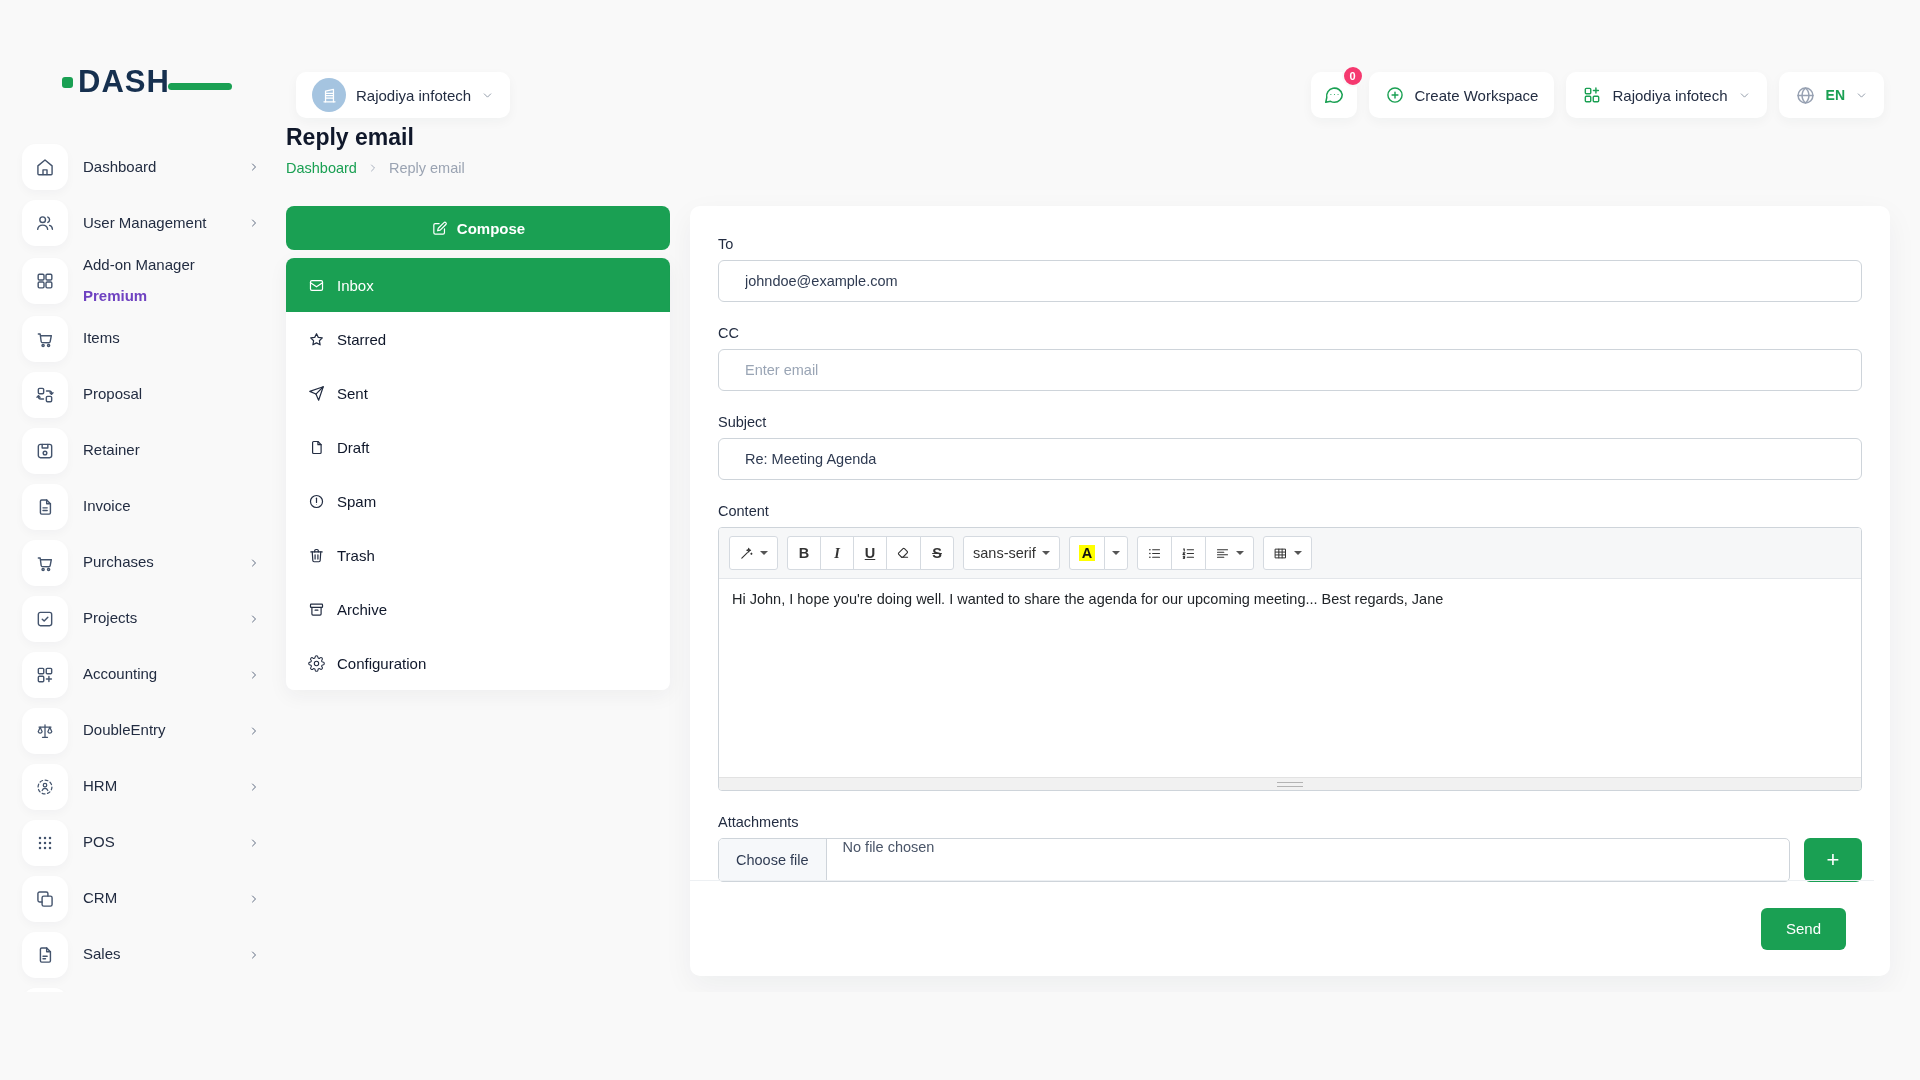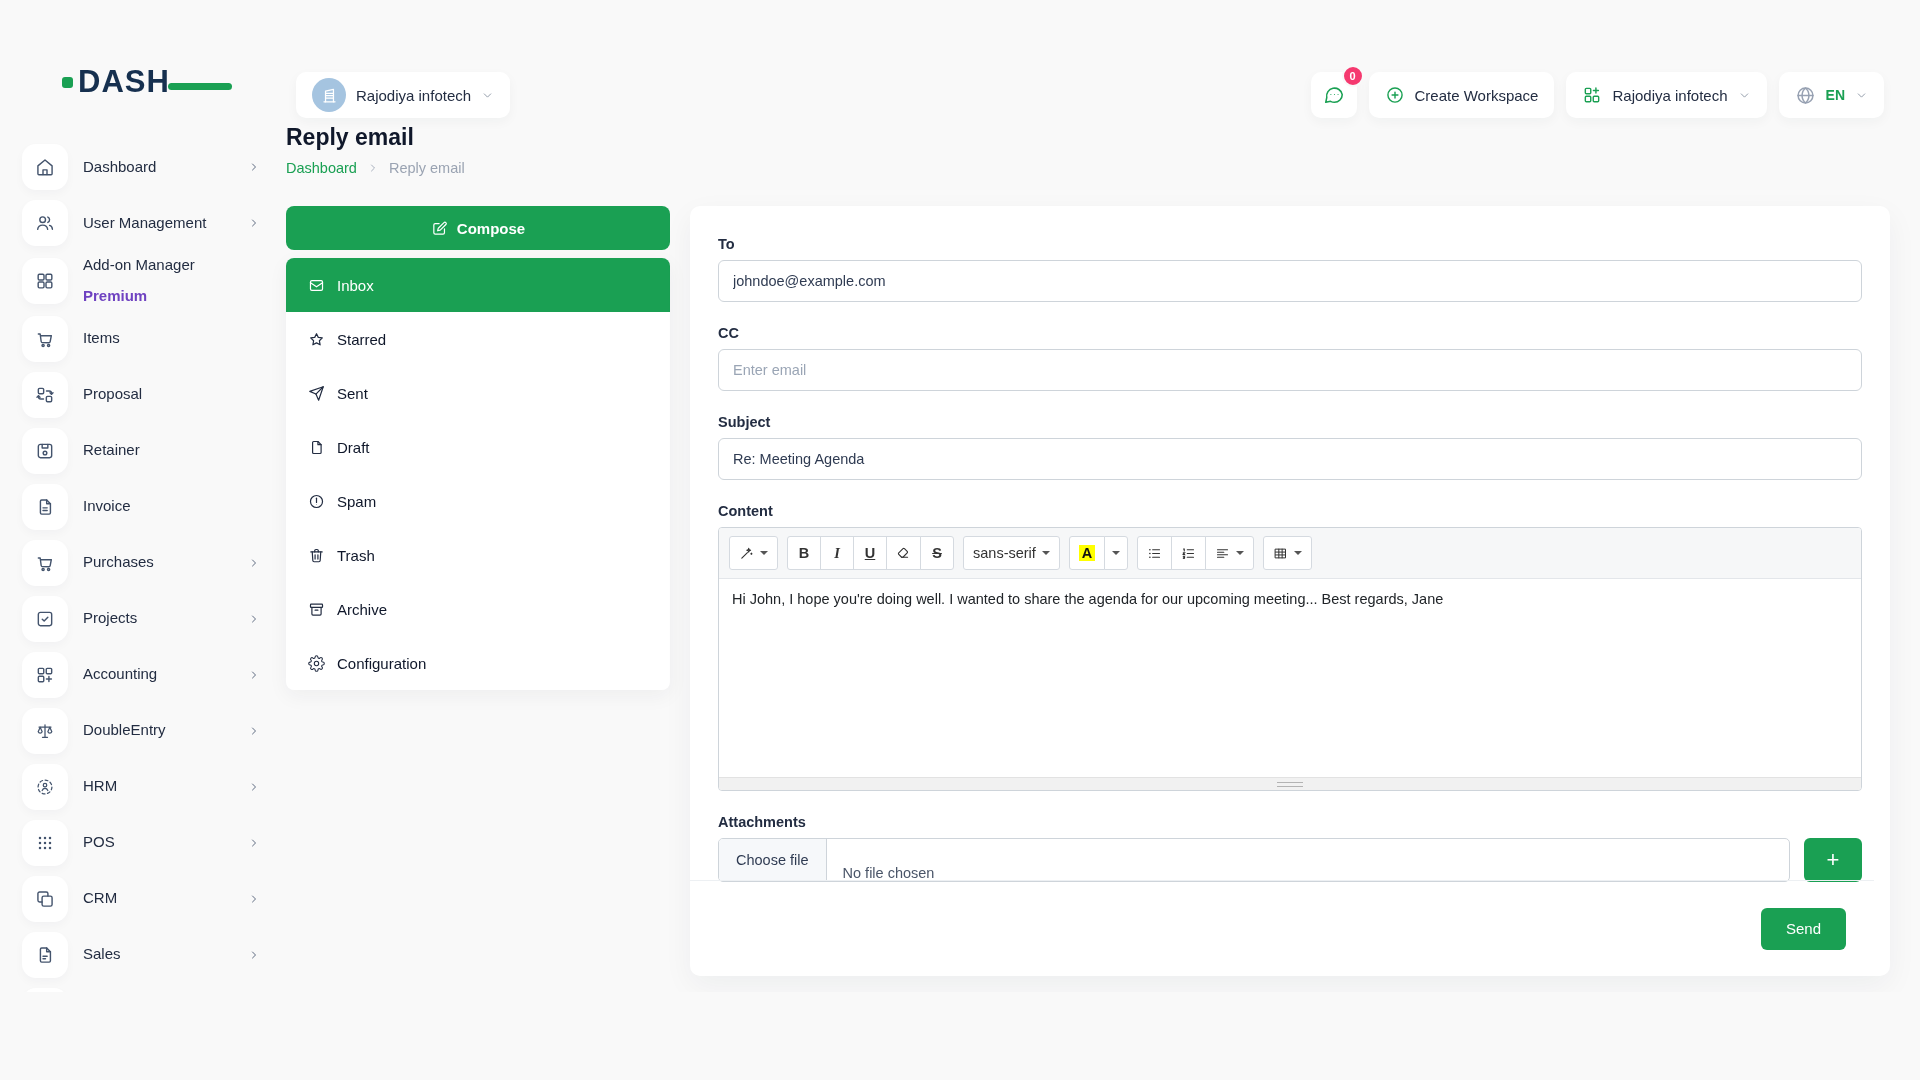--- a/index.html
+++ b/index.html
@@ -56,22 +56,22 @@
   .folder-card{margin-top:8px;background:#fff;border-radius:8px;overflow:hidden;box-shadow:0 6px 20px rgba(30,41,59,.05)}
   .folder-row{height:54px;display:flex;align-items:center;gap:12px;padding:0 22px;font-size:15px;color:#0f172a;cursor:pointer}
   .folder-row .f-ico{color:#232d42;display:flex}
   .folder-row.active{background:#1aa053;color:#fff}
   .folder-row.active .f-ico{color:#fff}
 
   
   .form-card{position:absolute;left:690px;top:206px;width:1200px;height:770px;background:#fff;
              border-radius:10px;box-shadow:0 10px 30px rgba(23,31,60,.05);padding:30px 28px 0}
   .fgroup{margin-bottom:23px}
-  .flabel{font-size:14.5px;font-weight:700;color:#232d42;margin-bottom:8px}
-  .finput{width:100%;height:42px;border:1px solid #ced4da;border-radius:6px;padding:0 14px;
+  .flabel{font-size:14.5px;font-weight:400;color:#232d42;margin-bottom:8px}
+  .finput{width:100%;height:42px;border:1px solid #ced4da;border-radius:6px;padding:0 26px;
           font-size:14.5px;color:#2f3b52;background:#fff;font-family:inherit;outline:none}
   .finput::placeholder{color:#9aa5b5}
 
   
   .editor{border:1px solid #ced4da;border-radius:4px;overflow:hidden}
   .toolbar{background:#f6f7f8;border-bottom:1px solid #e3e6ea;padding:8px 10px;display:flex;gap:9px;align-items:center}
   .bgroup{display:flex}
   .tbtn{min-width:34px;height:34px;background:#fff;border:1px solid #d5dae0;display:flex;align-items:center;
         justify-content:center;gap:6px;padding:0 9px;font-size:14.5px;color:#333;cursor:pointer;font-family:inherit}
   .bgroup .tbtn+.tbtn{margin-left:-1px}
@@ -83,21 +83,21 @@
   .t-italic{font-style:italic;font-family:"Liberation Serif",serif;font-weight:600}
   .t-under{text-decoration:underline;font-weight:600}
   .t-strike{text-decoration:line-through;font-weight:800}
   .a-swatch{background:#ffff00;font-weight:800;padding:0 3px;color:#111}
   .editarea{height:198px;padding:10px 13px;font-size:14.5px;color:#212529;line-height:1.45;outline:none}
   .resizebar{height:13px;background:#f1f1f1;border-top:1px solid #e2e2e2;display:flex;align-items:center;justify-content:center;cursor:ns-resize}
   .grip{width:26px;height:5px;border-top:1px solid #b3b3b3;border-bottom:1px solid #b3b3b3}
 
   
   .file-row{display:flex;align-items:center;gap:14px}
-  .file-input{flex:1;height:44px;border:1px solid #ced4da;border-radius:5px;display:flex;align-items:flex-end;overflow:hidden;background:#fff}
+  .file-input{flex:1;height:44px;border:1px solid #ced4da;border-radius:5px;display:flex;align-items:flex-start;overflow:hidden;background:#fff}
   .choose-btn{height:100%;padding:0 17px;background:#f6f8fa;border:none;border-right:1px solid #ced4da;
               font-size:14.5px;color:#2f3b52;display:flex;align-items:center;cursor:pointer;font-family:inherit}
   .no-file{padding-left:16px;color:#4a5568;font-size:14.5px}
   .add-btn{width:58px;height:44px;background:#1aa053;color:#fff;border:none;border-radius:6px;
            font-size:22px;font-weight:500;display:flex;align-items:center;justify-content:center;cursor:pointer;font-family:inherit}
 
   
   .card-footer{position:absolute;left:0;right:16px;bottom:0;height:96px;border-top:1px solid #edf0f3;
                display:flex;align-items:center;justify-content:flex-end;padding:0 28px;border-radius:0 0 10px 10px}
   .send-btn{height:42px;padding:0 25px;background:#1aa053;color:#fff;border:none;border-radius:6px;

